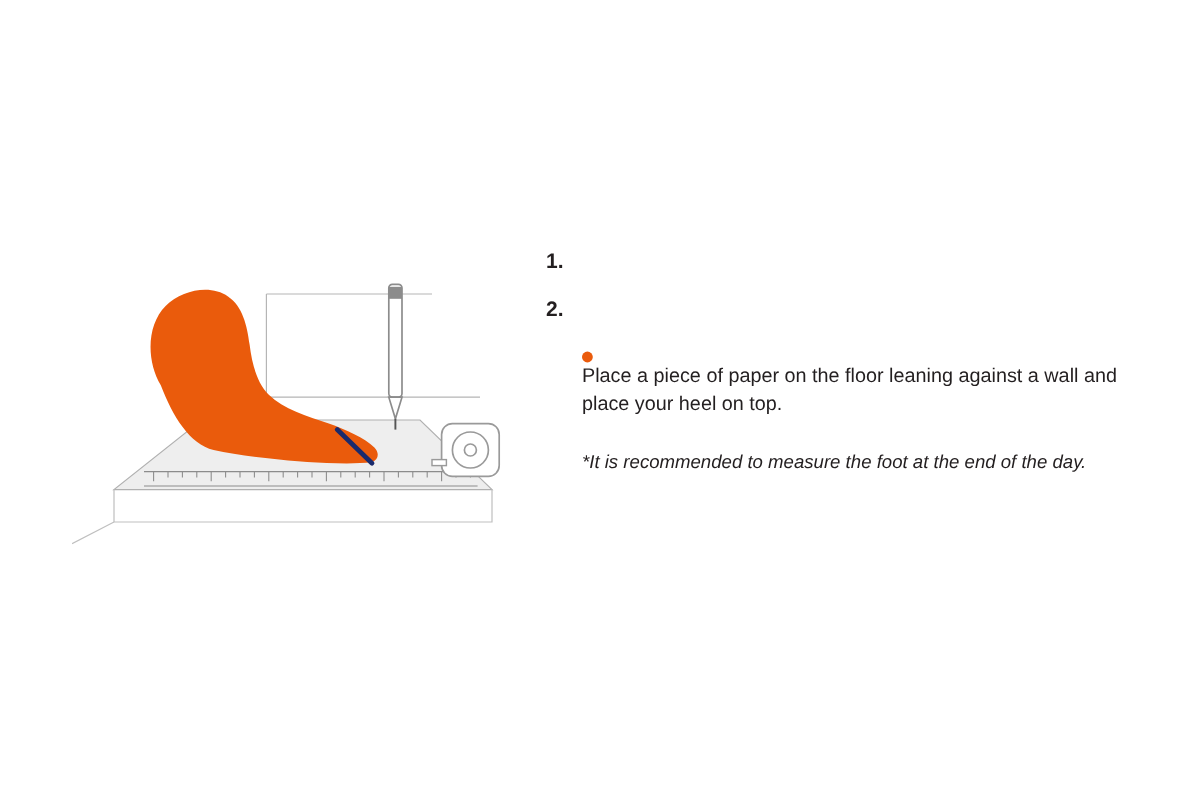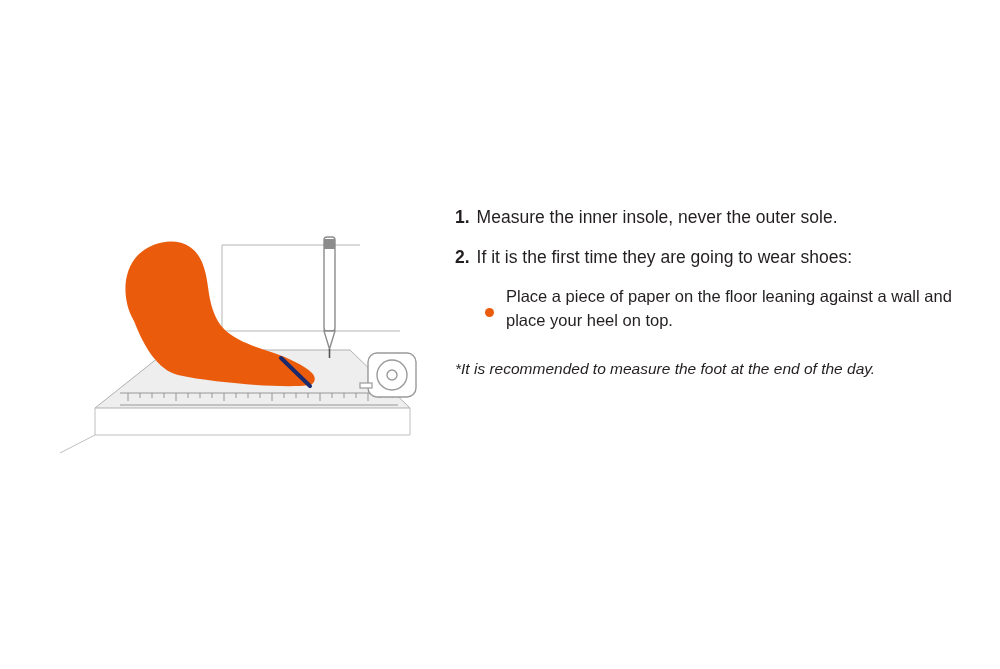--- a/index.html
+++ b/index.html
@@ -59,39 +59,41 @@
     color: #231f20;
   }
   .bullets {
     margin: 6px 0 0 30px;
     padding: 0;
     list-style: none;
   }
   .bullet {
     position: relative;
     display: flex;
-    align-items: center;
+    align-items: flex-start;
     margin-bottom: 12px;
+    flex-direction: column;
   }
   .bullet-dot {
     flex: 0 0 auto;
     width: 9px;
     height: 9px;
     border-radius: 50%;
     background: #ea5b0c;
     margin-top: 8px;
     margin-right: 12px;
   }
   .bullet-text {
     font-size: 16.5px;
     line-height: 1.42;
     color: #231f20;
   }
   .note {
     margin-top: 26px;
+    margin-left: 30px;
     font-style: italic;
     font-size: 15.5px;
     line-height: 1.45;
     color: #231f20;
   }
 </style>
 </head>
 <body>
 
 <div class="page">
@@ -176,26 +178,24 @@
         <circle cx="332" cy="150" r="5" fill="#ffffff" stroke="#9a9a9a" stroke-width="1.4"></circle>
         <rect x="300" y="158" width="12" height="5" fill="#ffffff" stroke="#9a9a9a" stroke-width="1.2"></rect>
       </g>
     </svg>
   </div>
 
   <div class="instructions">
 
     <div class="step">
       <span class="step-num">1.</span>
-      <span class="step-text">Measure the inner insole, never the outer sole.</span>
     </div>
 
     <div class="step">
       <span class="step-num">2.</span>
-      <span class="step-text">If it is the first time they are going to wear shoes:</span>
     </div>
 
     <ul class="bullets">
       <li class="bullet">
         <span class="bullet-dot"></span>
         <span class="bullet-text">Place a piece of paper on the floor leaning against a wall and place your heel on top.</span>
       </li>
     </ul>
 
     <div class="note">*It is recommended to measure the foot at the end of the day.</div>

